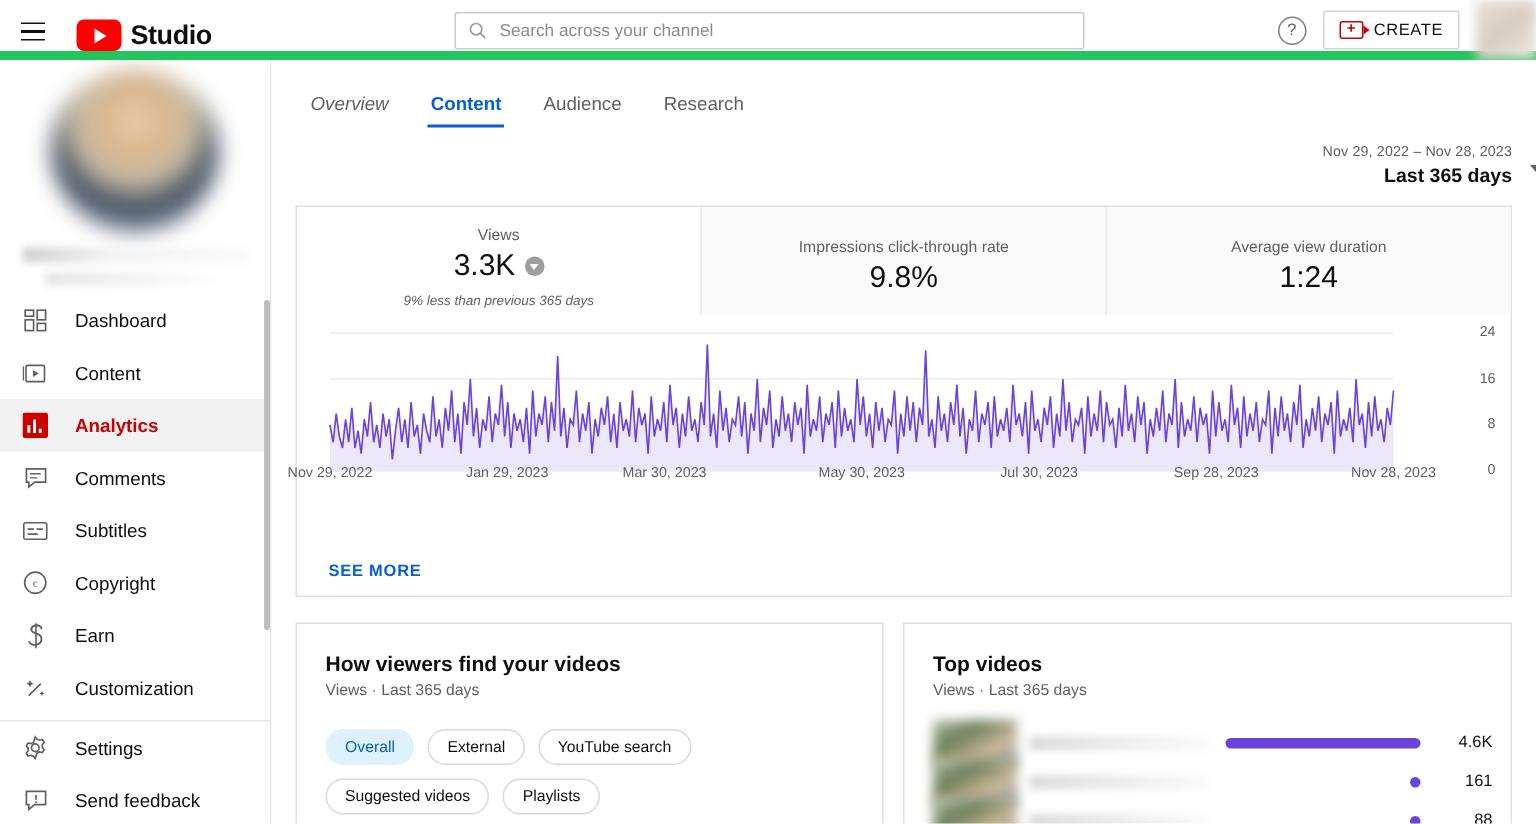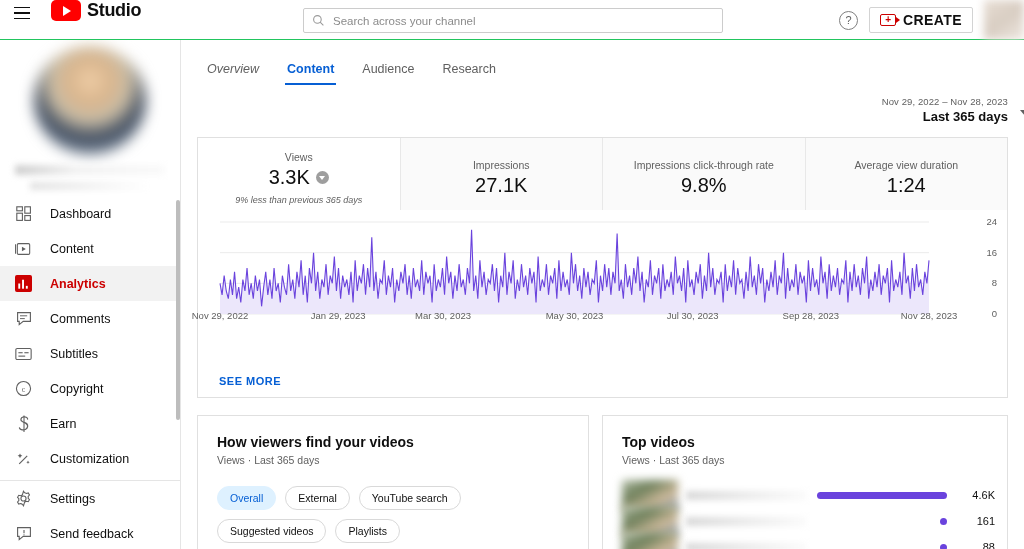--- a/index.html
+++ b/index.html
@@ -5,22 +5,22 @@
   * { box-sizing: border-box; margin: 0; padding: 0; }
   html, body {
     width: 1024px; height: 549px;
     font-family: "Liberation Sans", sans-serif;
     background: #fff; color: #0f0f0f;
     overflow: hidden;
   }
   
   .topbar {
     position: absolute; top: 0; left: 0; width: 1024px; height: 40px;
-    background: #fff; border-bottom: 1px solid #22c55e;
-    display: flex; align-items: flex-start;
+    background: #fff; border-bottom: 6px solid #22c55e;
+    display: flex; align-items: flex-end;
   }
   .hamburger { margin-left: 9px; width: 26px; height: 26px;
     display:flex; flex-direction:column; justify-content:center; align-items:center; gap:4px; cursor:pointer;}
   .hamburger i { display:block; width:16px; height:1.6px; background:#0f0f0f; }
   .brand { display:flex; align-items:center; gap:6px; margin-left: 16px; }
   .yt-logo { width: 30px; height: 21px; background:#ff0000; border-radius:5px;
     display:flex; align-items:center; justify-content:center; }
   .yt-logo .tri { width:0;height:0;border-left:8px solid #fff;border-top:5px solid transparent;border-bottom:5px solid transparent; margin-left:2px;}
   .brand-text { font-size: 18px; font-weight: bold; letter-spacing:-0.3px; color:#0f0f0f;}
   .searchwrap {
@@ -36,21 +36,21 @@
   .searchwrap input::placeholder { color:#8b8b8b; }
   .topright { position:absolute; right:0; top:0; height:40px; display:flex; align-items:center; gap:11px; padding-right:0;}
   .help-icon { width:19px;height:19px;border:1.3px solid #808080;border-radius:50%;
     display:flex;align-items:center;justify-content:center;font-size:11px;color:#606060;cursor:pointer;}
   .create-btn { display:flex;align-items:center;gap:7px;border:1px solid #d3d3d3;border-radius:2px;
     height:26px;padding:0 10px;cursor:pointer;background:#fff;}
   .create-btn .camico{position:relative;width:16px;height:12px;border:1.6px solid #cc0000;border-radius:2px;
     display:flex;align-items:center;justify-content:center;color:#cc0000;font-size:10px;font-weight:bold;line-height:1;}
   .create-btn .camico:after{content:"";position:absolute;right:-5px;top:2px;width:0;height:0;
     border-top:3px solid transparent;border-bottom:3px solid transparent;border-left:4px solid #cc0000;}
-  .create-label{font-size:14px;font-weight:bold;letter-spacing:0.4px;color:#0f0f0f;}
+  .create-label{font-size:11px;font-weight:normal;letter-spacing:0.4px;color:#0f0f0f;}
   .top-avatar { width:40px; height:40px; background:linear-gradient(145deg,#e8ded4,#d8cdc2,#efe8e1);
     filter: blur(4px); }
   
   .sidebar {
     position:absolute; top:40px; left:0; width:181px; height:509px;
     background:#fff; border-right:1px solid #e5e5e5; overflow:hidden;text-align:right;
   }
   .channel-block { height:150px; display:flex; flex-direction:column; align-items:center; justify-content:center; }
   .ch-avatar { width:112px;height:112px;border-radius:50%;
     background:radial-gradient(circle at 50% 32%, #f0cfa8 0%, #d8b48c 24%, #cbbfa8 42%, #3d4a5e 62%, #9aa7b5 85%, #e8e8e8 100%);
@@ -301,24 +301,20 @@
     <div class="metrics">
       <div class="metric selected">
         <div class="m-label">Views</div>
         <div class="m-value">
           <span>3.3K</span>
           <span class="m-arrow"></span>
         </div>
         <div class="m-delta">9% less than previous 365 days</div>
       </div>
       <div class="metric">
-        <div class="m-label">Impressions</div>
-        <div class="m-value">27.1K</div>
-      </div>
-      <div class="metric">
         <div class="m-label">Impressions click-through rate</div>
         <div class="m-value">9.8%</div>
       </div>
       <div class="metric">
         <div class="m-label">Average view duration</div>
         <div class="m-value">1:24</div>
       </div>
     </div>
 
     <div class="chartbox">

